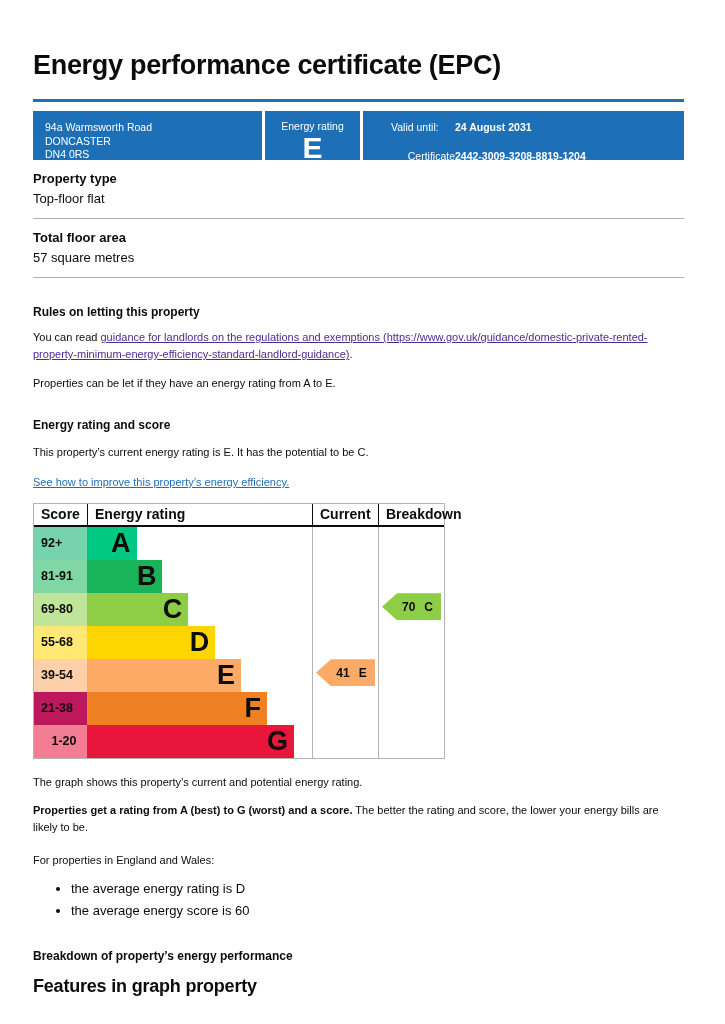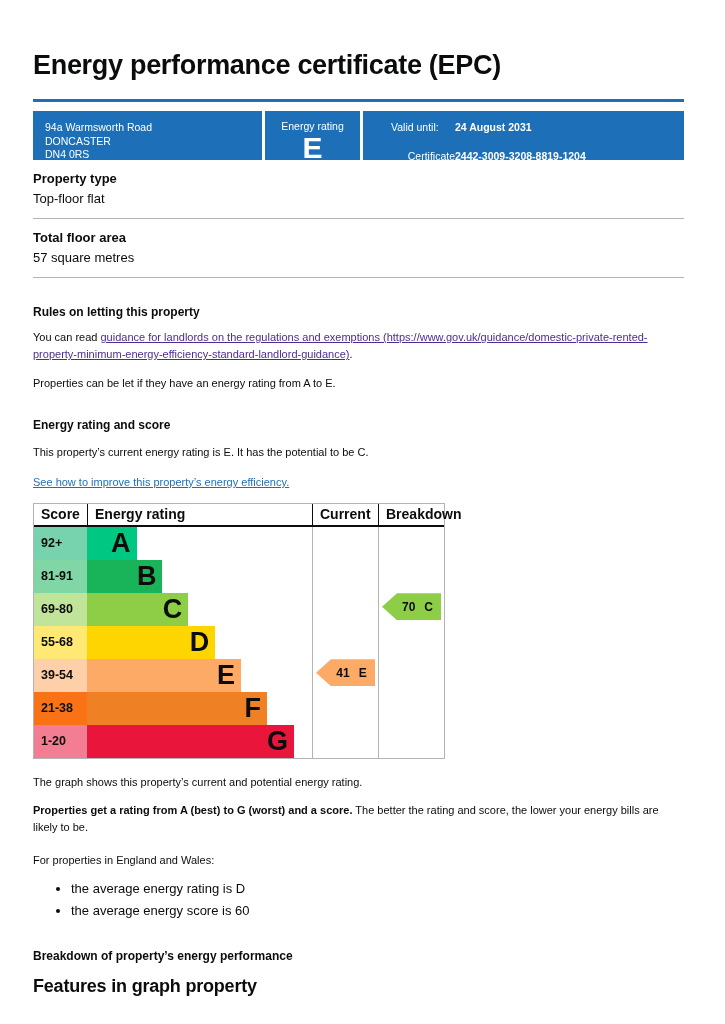--- a/index.html
+++ b/index.html
@@ -162,31 +162,31 @@
         </div>
       <div class="epc-cur">
         <div class="epc-arrow" style="background: rgb(252, 170, 101);">
           <span>41</span>
             <span>E</span>
         </div>
       </div>
       <div class="epc-pot"></div>
     </div>
     <div class="epc-row">
-      <div class="epc-score" style="background: #f97316;">21-38</div>
+      <div class="epc-score" style="background: #be185d;">21-38</div>
       <div class="epc-barcell">
           <div class="epc-bar" style="background: rgb(239, 128, 35); width: 80%;">
             <span class="epc-letter">F</span>
           </div>
         </div>
       <div class="epc-cur"></div>
         <div class="epc-pot"></div>
     </div>
     <div class="epc-row">
-      <div class="epc-score" style="background: rgb(243, 126, 147);">1-20</div>
+      <div class="epc-score" style="background: rgb(243, 126, 147); text-align: center;">1-20</div>
       <div class="epc-barcell">
           <div class="epc-bar" style="background: rgb(233, 21, 59); width: 92%;">
             <span class="epc-letter">G</span>
           </div>
         </div>
       <div class="epc-cur"></div>
         <div class="epc-pot"></div>
     </div>
   </div>
 

